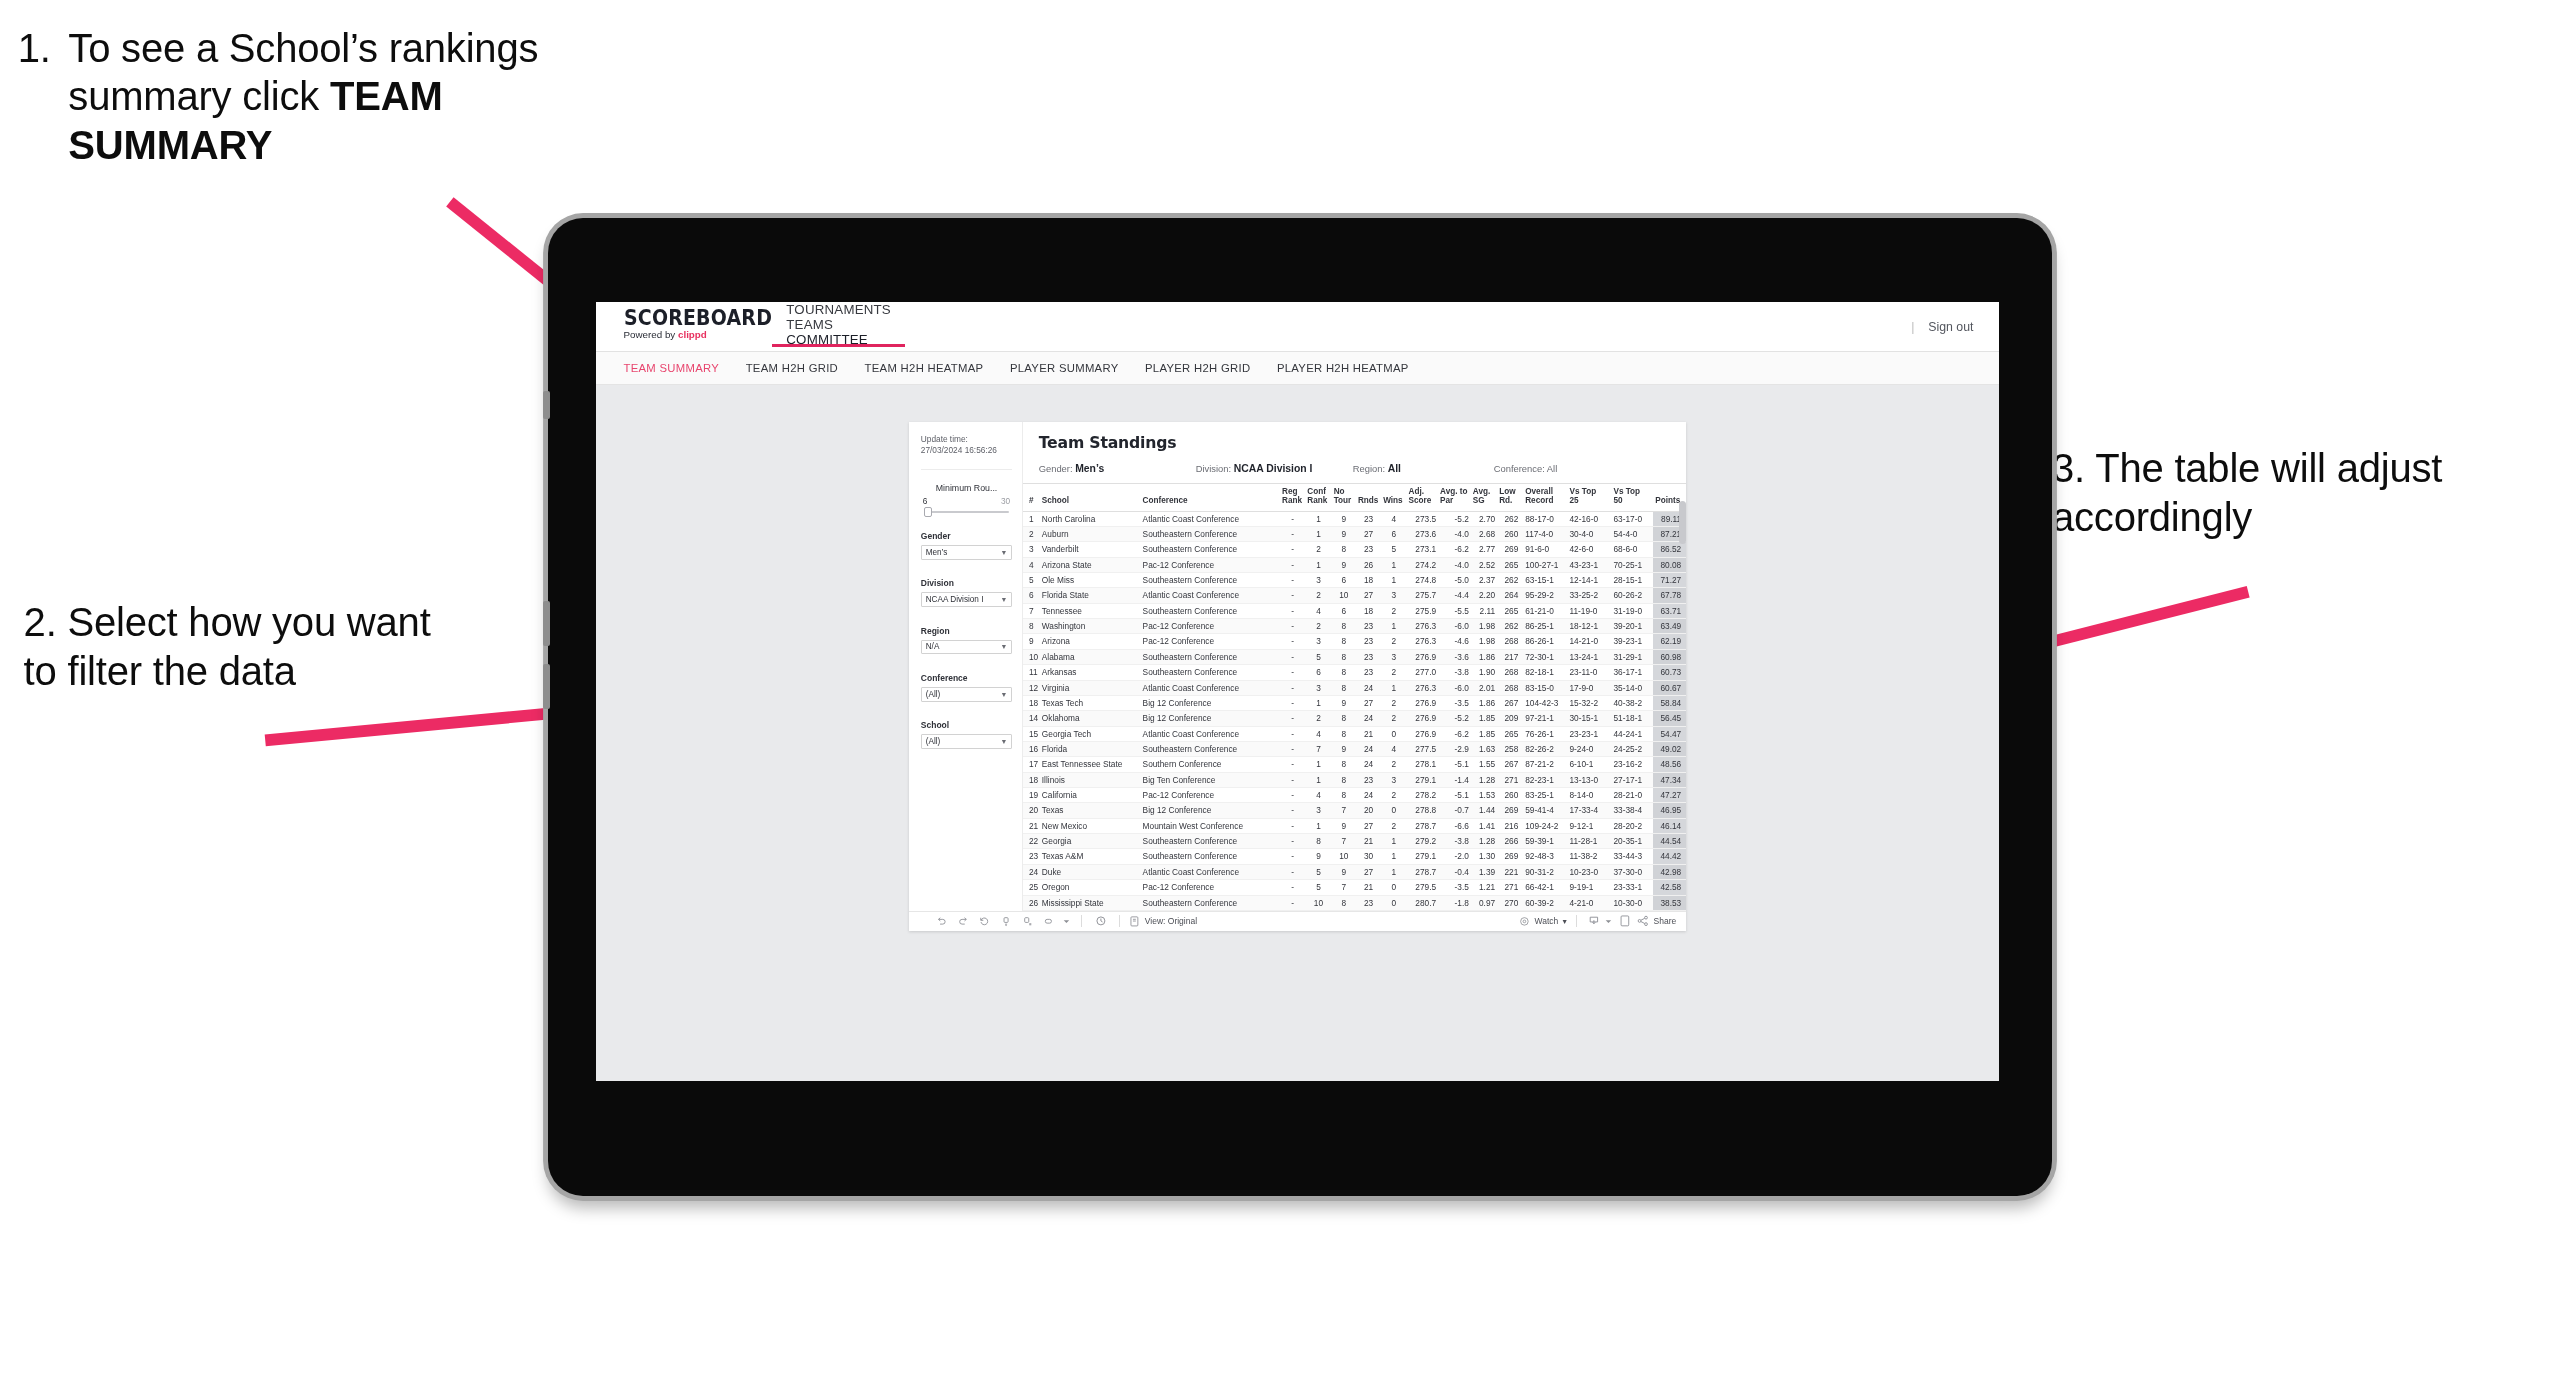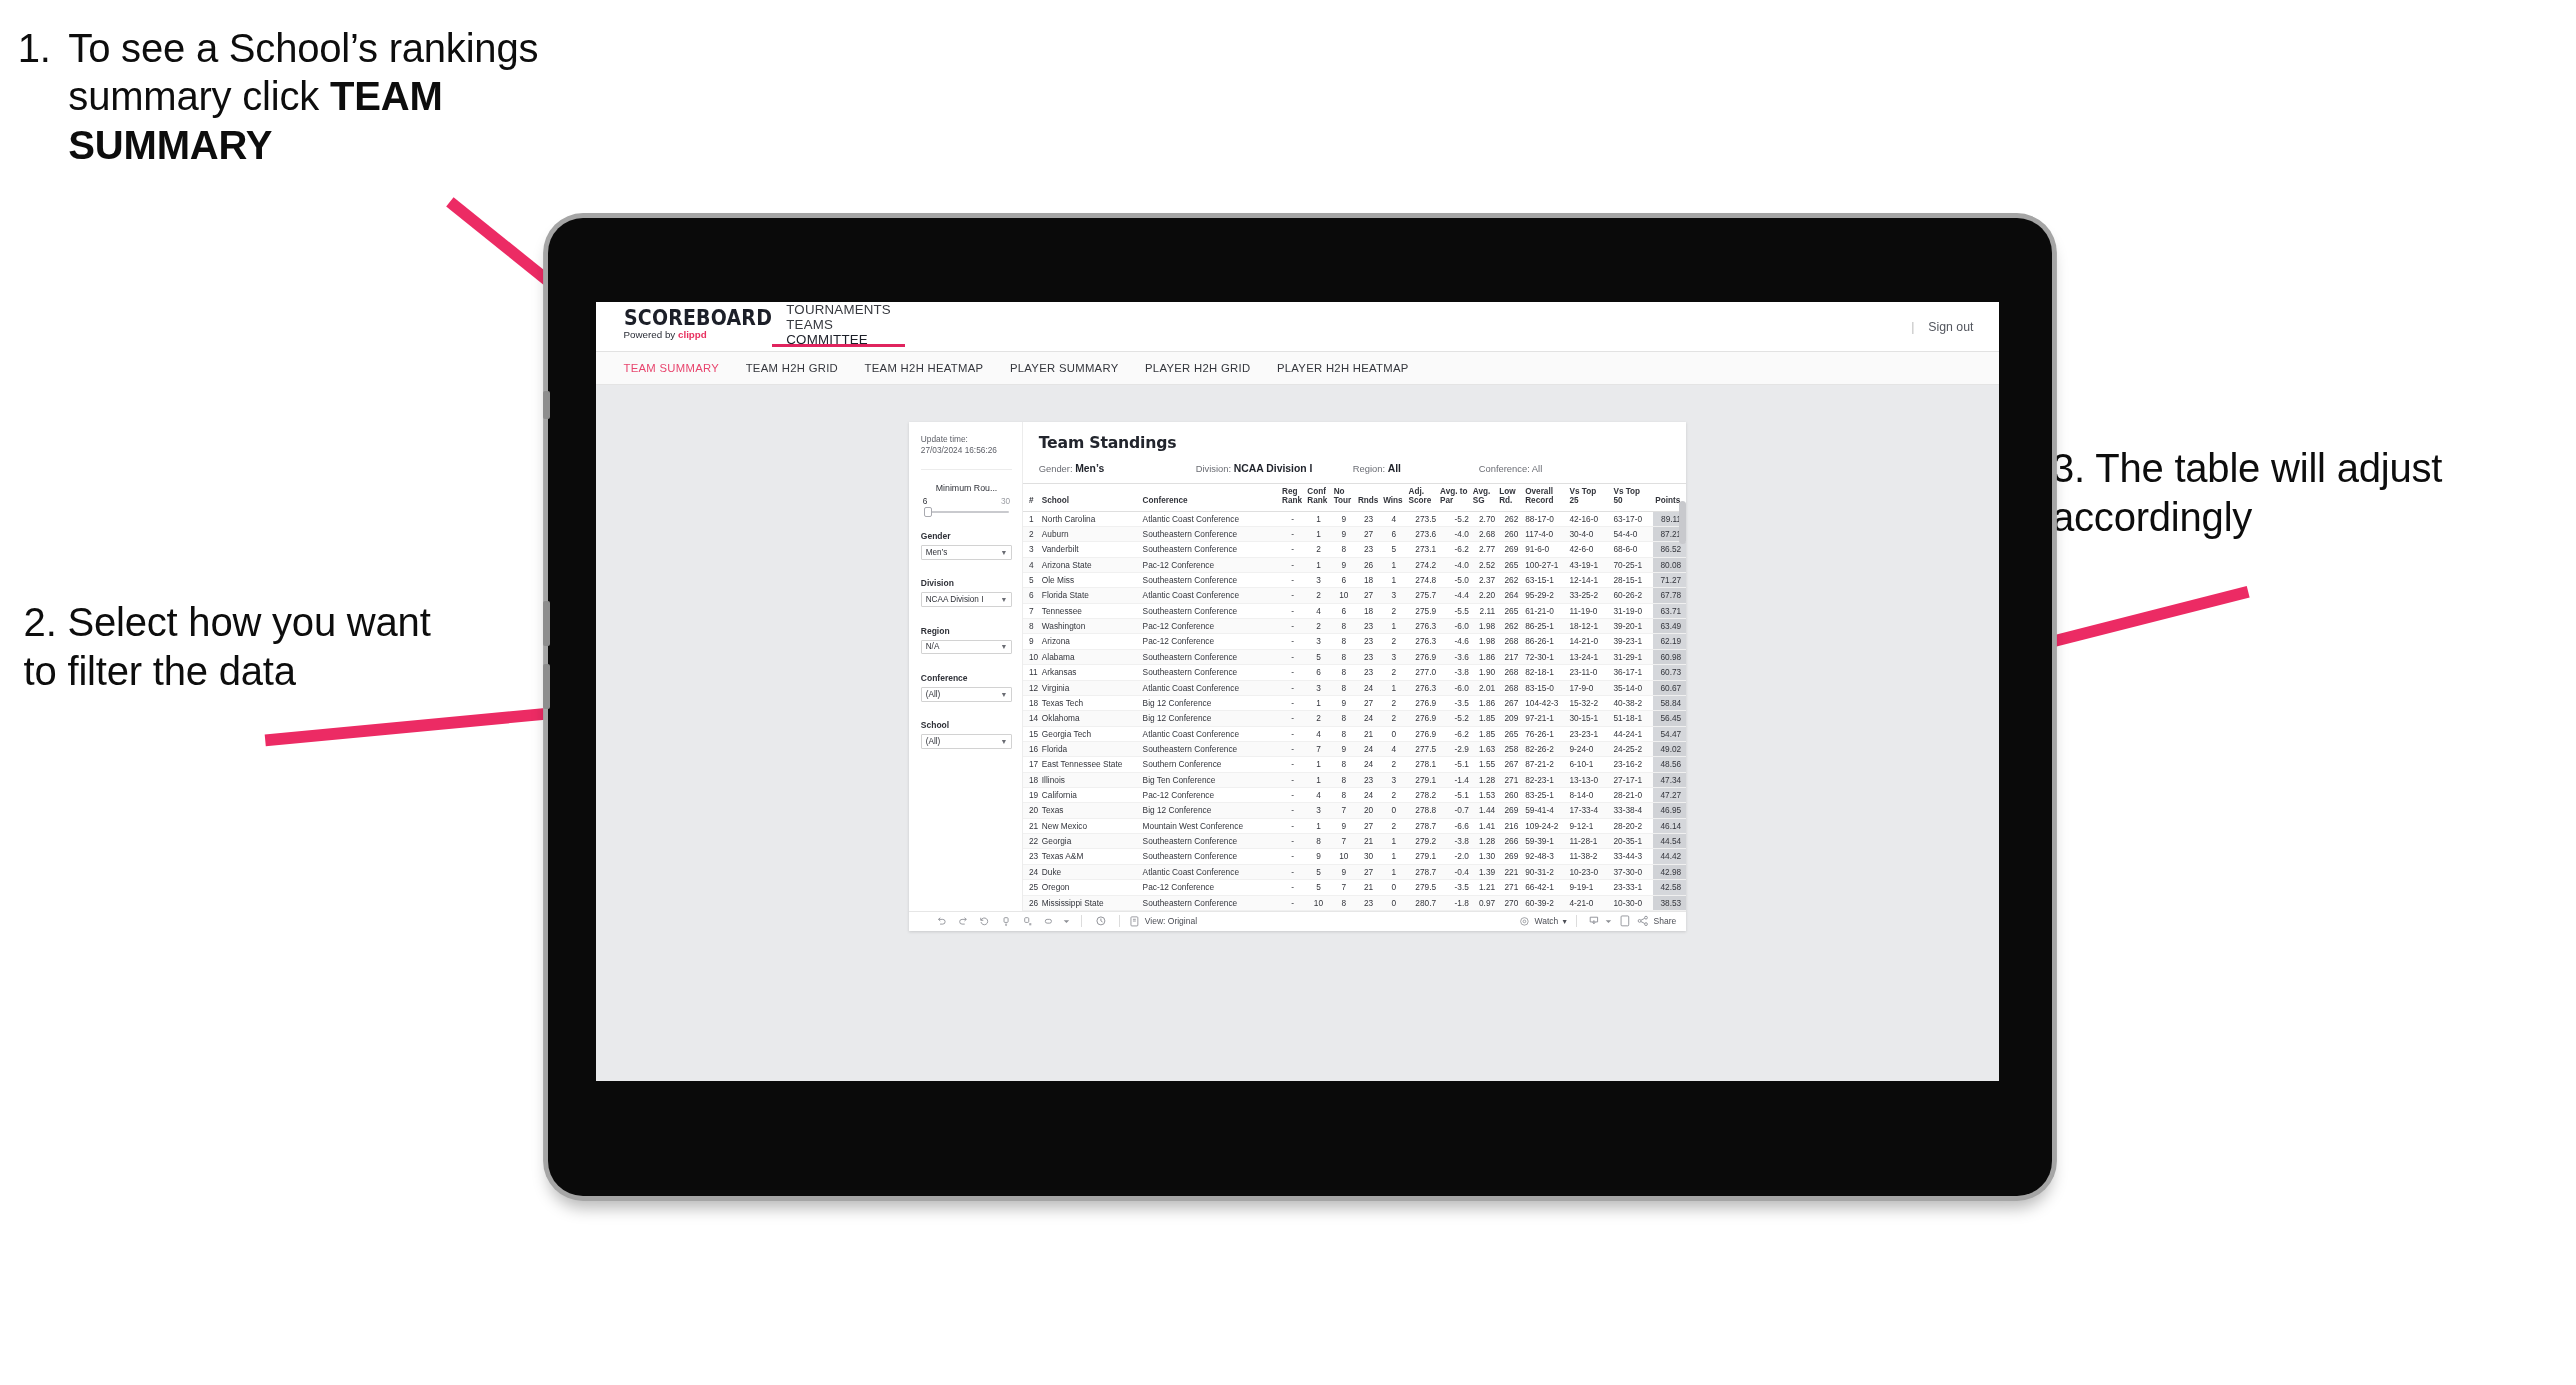--- a/index.html
+++ b/index.html
@@ -312,21 +312,21 @@
               </div>
             </div>
           </div>
 
           <div class="main">
             <div class="dash-head">
               <div class="dash-title">Team Standings</div>
               <div class="dash-filters">
                 <div class="f"><span>Gender:</span> <span class="v">Men’s</span></div>
                 <div class="f"><span>Division:</span> <span class="v">NCAA Division I</span></div>
-                <div class="f" style="width:126px;"><span>Region:</span> <span class="v">All</span></div>
+                <div class="f" style="width:141px;"><span>Region:</span> <span class="v">All</span></div>
                 <div class="f"><span>Conference:</span> <span>All</span></div>
               </div>
             </div>
 
             <div class="tbl-scroll">
               <table class="standings">
                 <thead>
                   <tr>
                     <th class="c-num">#</th>
                     <th class="c-school">School</th>
@@ -408,21 +408,21 @@
                       <td class="c-rr">-</td>
                       <td class="c-cr">1</td>
                       <td class="c-nt">9</td>
                       <td class="c-rn">26</td>
                       <td class="c-wi">1</td>
                       <td class="c-as">274.2</td>
                       <td class="c-ap">-4.0</td>
                       <td class="c-sg">2.52</td>
                       <td class="c-lr">265</td>
                       <td class="c-or">100-27-1</td>
-                      <td class="c-t25">43-19-1</td>
+                      <td class="c-t25">43-23-1</td>
                       <td class="c-t50">70-25-1</td>
                       <td class="c-pts">80.08</td>
                     </tr>
                     <tr>
                       <td class="c-num">5</td>
                       <td class="c-school">Ole Miss</td>
                       <td class="c-conf">Southeastern Conference</td>
                       <td class="c-rr">-</td>
                       <td class="c-cr">3</td>
                       <td class="c-nt">6</td>

